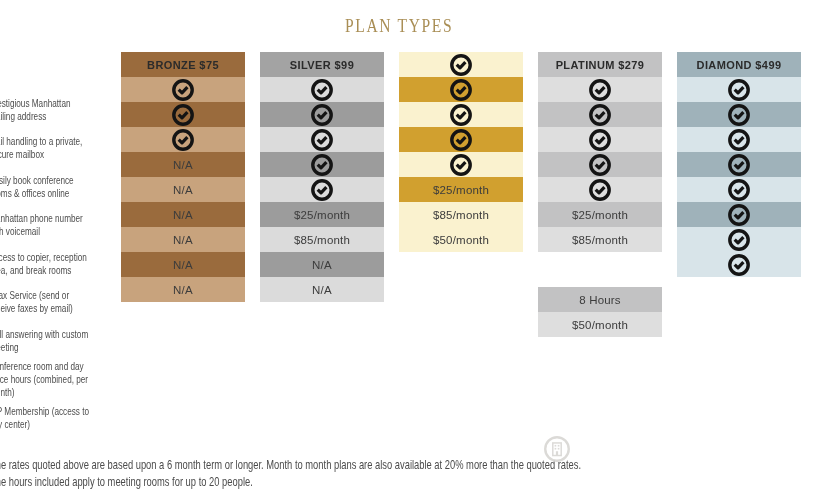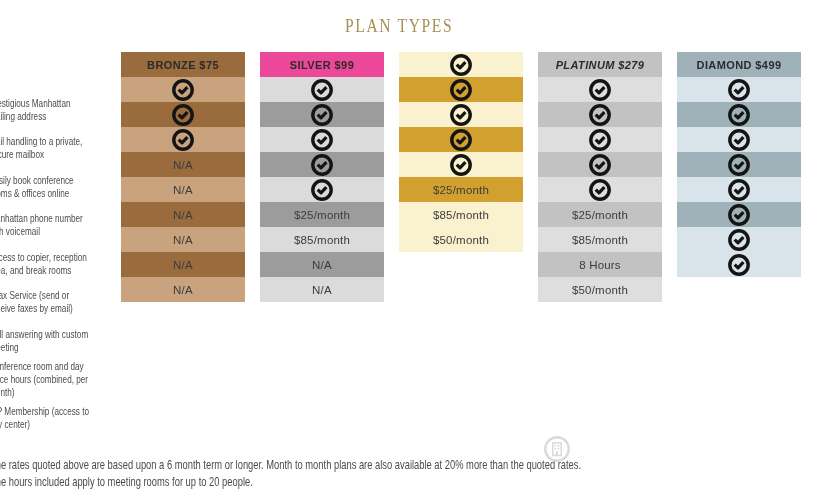--- a/index.html
+++ b/index.html
@@ -102,21 +102,21 @@
           <span class="value">N/A</span>
         </div>
         <div class="cell" style="background: rgb(154, 107, 61);">
           <span class="value">N/A</span>
         </div>
         <div class="cell" style="background: rgb(200, 163, 125);">
           <span class="value">N/A</span>
         </div>
       </div>
       <div class="plan-col">
-        <div class="cell header-cell" style="background: #ec4899;">SILVER $99</div>
+        <div class="cell header-cell" style="background: #a3a3a3;">SILVER $99</div>
         <div class="cell" style="background: rgb(219, 219, 219);">
           <span class="check-icon">
             <svg width="24" height="24" viewBox="0 0 24 24">
               <circle cx="12" cy="12" r="9.2" fill="none" stroke="#141414" stroke-width="3.4"></circle>
               <path d="M7.7 11.6 L11 14.9 L16.4 9.2" fill="none" stroke="#141414" stroke-width="3.2" stroke-linejoin="round"></path>
             </svg>
           </span>
         </div>
         <div class="cell" style="background: rgb(156, 156, 156);">
           <span class="check-icon">
@@ -208,21 +208,21 @@
           <span class="value">$25/month</span>
         </div>
         <div class="cell" style="background: rgb(250, 242, 207);">
           <span class="value">$85/month</span>
         </div>
         <div class="cell" style="background: rgb(250, 242, 207);">
           <span class="value">$50/month</span>
         </div>
       </div>
       <div class="plan-col">
-        <div class="cell header-cell" style="background: rgb(194, 194, 195); font-style: italic;">PLATINUM $279</div>
+        <div class="cell header-cell" style="background: rgb(194, 194, 195);">PLATINUM $279</div>
         <div class="cell" style="background: rgb(222, 222, 222);">
           <span class="check-icon">
             <svg width="24" height="24" viewBox="0 0 24 24">
               <circle cx="12" cy="12" r="9.2" fill="none" stroke="#141414" stroke-width="3.4"></circle>
               <path d="M7.7 11.6 L11 14.9 L16.4 9.2" fill="none" stroke="#141414" stroke-width="3.2" stroke-linejoin="round"></path>
             </svg>
           </span>
         </div>
         <div class="cell" style="background: rgb(194, 194, 195);">
           <span class="check-icon">
@@ -255,21 +255,21 @@
               <path d="M7.7 11.6 L11 14.9 L16.4 9.2" fill="none" stroke="#141414" stroke-width="3.2" stroke-linejoin="round"></path>
             </svg>
           </span>
         </div>
         <div class="cell" style="background: rgb(194, 194, 195);">
           <span class="value">$25/month</span>
         </div>
         <div class="cell" style="background: rgb(222, 222, 222);">
           <span class="value">$85/month</span>
         </div>
-        <div class="cell" style="background: rgb(194, 194, 195);">
+        <div class="cell" style="background: rgb(194, 194, 195); margin-top: 35px;">
           <span class="value">8 Hours</span>
         </div>
         <div class="cell" style="background: rgb(222, 222, 222);">
           <span class="value">$50/month</span>
         </div>
       </div>
       <div class="plan-col">
         <div class="cell header-cell" style="background: rgb(159, 178, 186);">DIAMOND $499</div>
         <div class="cell" style="background: rgb(216, 228, 233);">
           <span class="check-icon">

